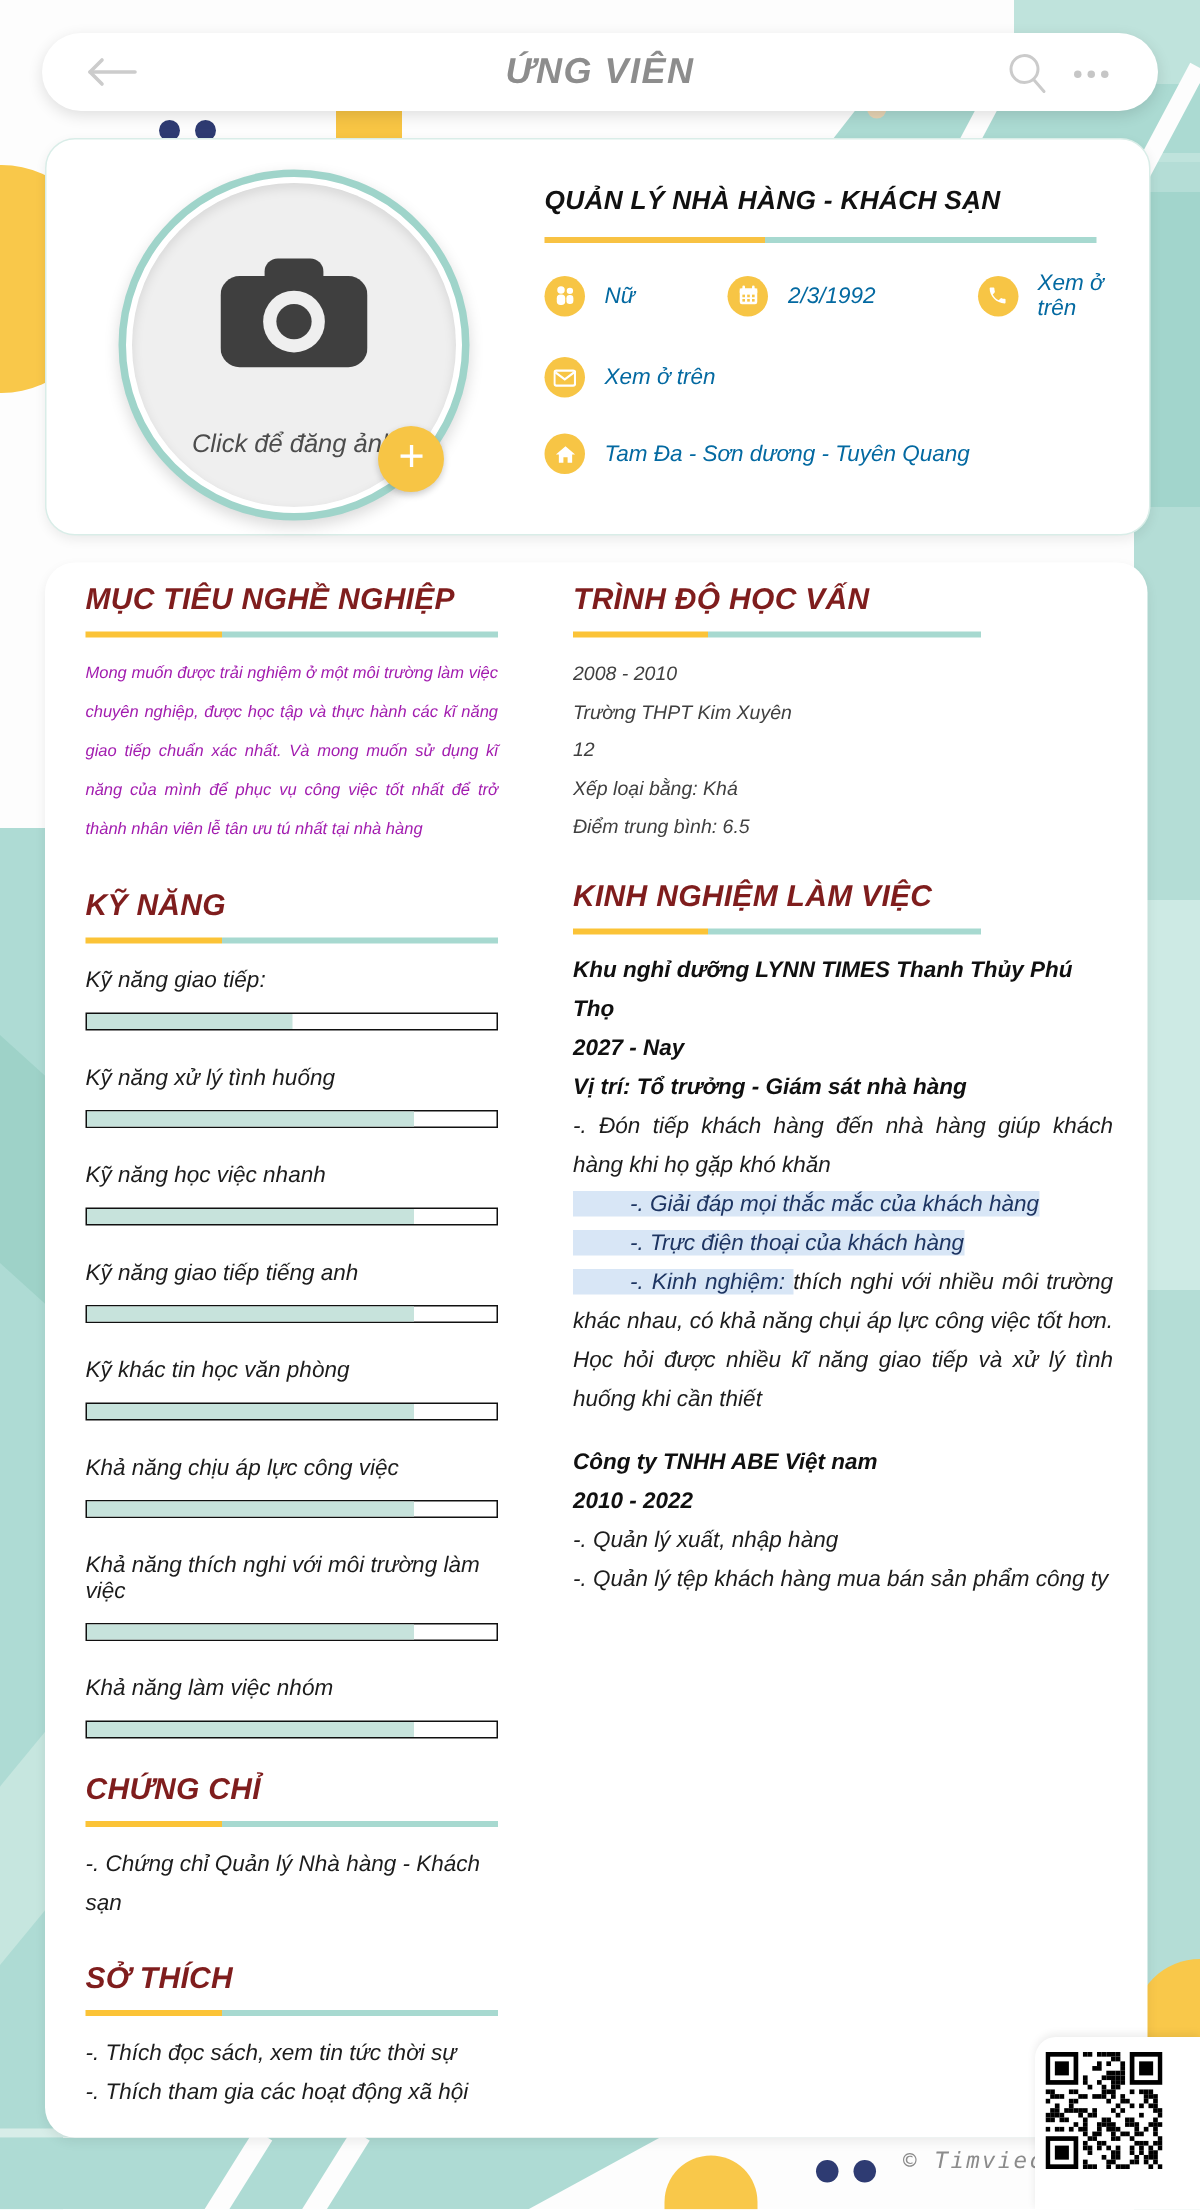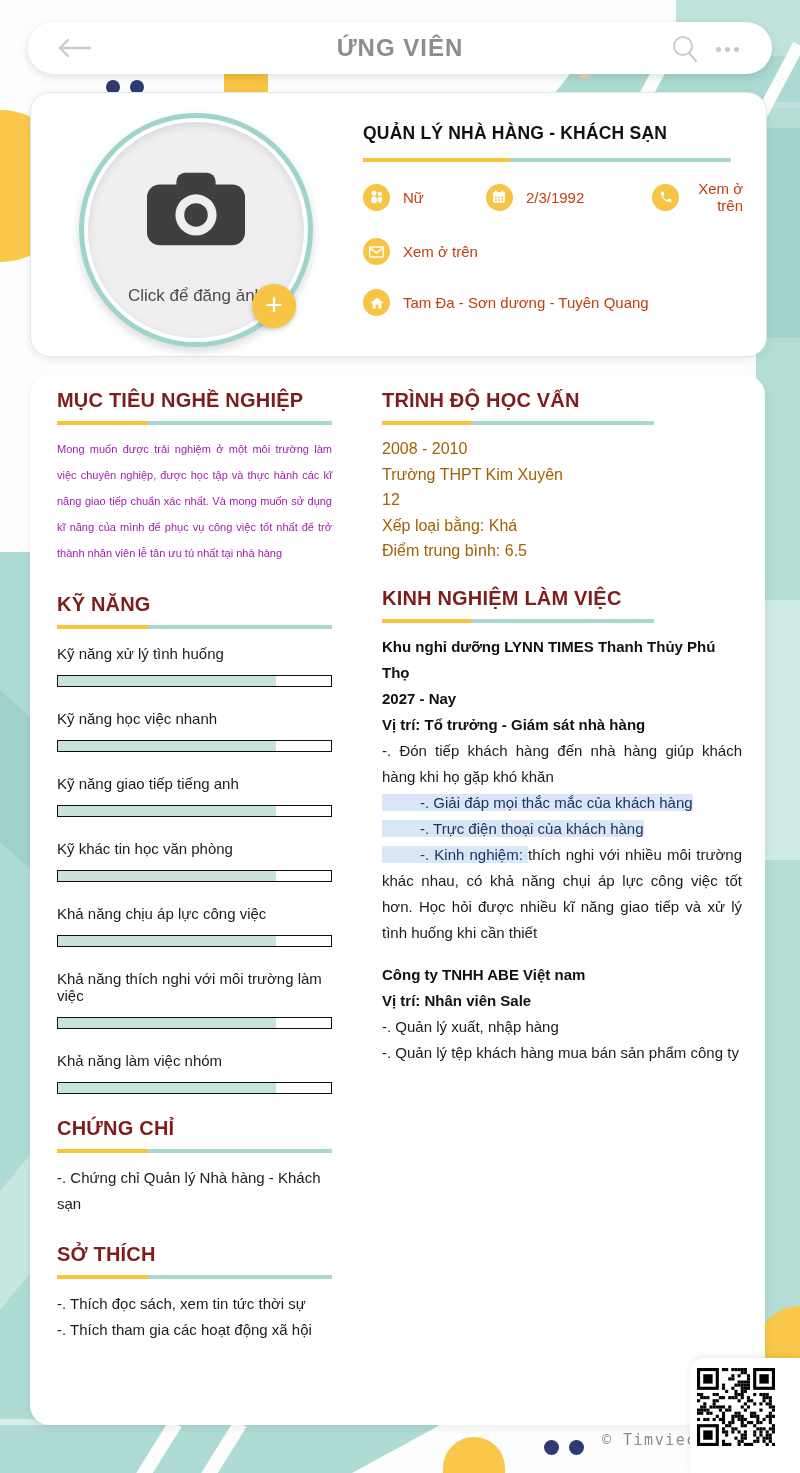--- a/index.html
+++ b/index.html
@@ -1,17 +1,17 @@
 <!DOCTYPE html>
 <html><head>
 <meta charset="utf-8">
 <style>
   html,body{margin:0;padding:0;}
   body{font-family:"Liberation Sans","DejaVu Sans",sans-serif;background:#fff;}
-  #page{position:relative;width:800px;height:1473px;overflow:hidden;background:#fdfdfd;}
+  #page{position:relative;width:800px;height:1473px;overflow:hidden;background:#fdfdfd;font-style:italic;}
 
   
   .deco{position:absolute;z-index:1;}
   .right-strip{right:0;top:0;width:44px;height:1473px;background:#b4ddd6;}
   .right-strip-dark{right:0;top:128px;width:44px;height:210px;background:#a2d5cc;}
   .right-strip-light{right:0;top:600px;width:44px;height:260px;background:#cdeae4;}
   .tr-corner{left:676px;top:0;width:124px;height:108px;background:#bfe3dc;}
   .tr-band{left:548px;top:56px;width:270px;height:46px;background:#abdad2;transform:skewX(-38deg);transform-origin:bottom left;}
   .tr-stripe{left:648px;top:46px;width:13px;height:66px;background:#fdfdfd;transform:rotate(28deg);}
   .tr-stripe2{right:14px;top:40px;width:12px;height:80px;background:#fdfdfd;transform:rotate(28deg);}
@@ -45,40 +45,40 @@
   .plus-btn{position:absolute;right:12px;bottom:14px;width:44px;height:44px;border-radius:50%;background:#f7c545;box-shadow:0 2px 5px rgba(0,0,0,.2);color:#fff;font-size:30px;line-height:42px;text-align:center;font-weight:400;cursor:pointer;}
   .profile-info{position:absolute;left:332px;top:30px;width:380px;}
   .job-title{font-size:17.5px;font-weight:700;color:#111;letter-spacing:.2px;}
   .title-rule{margin-top:14px;width:368px;height:4px;display:flex;}
   .rule-y{background:#f8c243;height:100%;}
   .rule-t{background:#a7d9d0;height:100%;flex:1;}
   .info-rows{margin-top:18px;}
   .info-row{display:flex;align-items:center;margin-bottom:24px;}
   .info-item{display:flex;align-items:center;margin-right:26px;}
   .icon-circle{width:27px;height:27px;border-radius:50%;background:#f7c545;display:flex;align-items:center;justify-content:center;flex:0 0 27px;}
-  .info-text{margin-left:13px;font-size:15px;color:#c2410c;text-align:right;}
+  .info-text{margin-left:13px;font-size:15px;color:#0369a1;}
 
   
   .main-card{position:absolute;z-index:2;left:30px;top:375px;width:735px;height:1050px;background:#fff;border-radius:20px;box-shadow:0 3px 8px rgba(0,0,0,.07);}
   .col-left{position:absolute;left:27px;top:14px;width:275px;}
   .col-right{position:absolute;left:352px;top:14px;width:360px;}
   h2.sec{margin:0;font-size:20px;font-weight:700;color:#7f1d1d;letter-spacing:.2px;}
   .sec-rule{margin-top:9px;height:4px;display:flex;width:100%;}
   .sec-rule .y{width:33%;background:#fbc337;}
   .sec-rule .t{flex:1;background:#a7d9d0;}
   .col-right .sec-rule{width:272px;}
   .objective-body{margin:11px 0 27px;font-size:11px;line-height:26px;color:#a21caf;text-align:justify;}
   .skill{margin-top:16px;margin-bottom:23px;}
   .skill-label{font-size:15px;color:#1c1c1c;margin-bottom:13px;}
   .skill-bar{height:10px;border:1.6px solid #101010;background:#fff;}
   .skill-fill{height:100%;background:#c7e3dc;}
   .plain-list{margin:12px 0 26px;}
   .plain-list p{margin:0;font-size:15px;line-height:26px;color:#1c1c1c;}
   .edu-list{margin:11px 0 23px;}
-  .edu-list p{margin:0;font-size:16px;line-height:25.5px;color:#a16207;}
+  .edu-list p{margin:0;font-size:13px;line-height:25.5px;color:#404040;}
   .jobs{margin-top:11px;}
   .job{margin-bottom:16px;}
   .job p{margin:0;font-size:15px;line-height:26px;color:#1c1c1c;}
   .job p.bold{font-weight:700;color:#101010;}
   .job p.just{text-align:justify;}
   .hl{background:#d8e6f6;color:#1d3461;padding-left:38px;}
 
   
   .footer-copy{position:absolute;z-index:2;left:602px;top:1431px;font-family:"DejaVu Sans Mono","Liberation Mono",monospace;font-size:15px;color:#8b8b8b;letter-spacing:1.5px;}
   .qr-card{position:absolute;z-index:3;left:690px;top:1358px;width:110px;height:115px;background:#fff;border-radius:14px 0 0 0;box-shadow:0 -2px 6px rgba(0,0,0,.08);}
@@ -231,20 +231,26 @@
         </div>
       <p class="objective-body">Mong muốn được trải nghiệm ở một môi trường làm việc chuyên nghiệp, được học tập và thực hành các kĩ năng giao tiếp chuẩn xác nhất. Và mong muốn sử dụng kĩ năng của mình để phục vụ công việc tốt nhất để trở thành nhân viên lễ tân ưu tú nhất tại nhà hàng</p>
 
       <h2 class="sec">KỸ NĂNG</h2>
       <div class="sec-rule">
           <div class="y"></div>
           <div class="t"></div>
         </div>
       <div>
           <div class="skill">
+            <div class="skill-label">Kỹ năng giao tiếp:</div>
+            <div class="skill-bar">
+              <div class="skill-fill" style="width: 50%;"></div>
+            </div>
+          </div>
+          <div class="skill">
             <div class="skill-label">Kỹ năng xử lý tình huống</div>
             <div class="skill-bar">
               <div class="skill-fill" style="width: 80%;"></div>
             </div>
           </div>
           <div class="skill">
             <div class="skill-label">Kỹ năng học việc nhanh</div>
             <div class="skill-bar">
               <div class="skill-fill" style="width: 80%;"></div>
             </div>
@@ -325,21 +331,21 @@
             <p class="bold "><span>Khu nghỉ dưỡng LYNN TIMES Thanh Thủy Phú Thọ</span></p>
             <p class="bold "><span>2027 - Nay</span></p>
             <p class="bold "><span>Vị trí: Tổ trưởng - Giám sát nhà hàng</span></p>
             <p class="just"><span>-. Đón tiếp khách hàng đến nhà hàng giúp khách hàng khi họ gặp khó khăn</span></p>
             <p class=""><span class="hl">-. Giải đáp mọi thắc mắc của khách hàng</span></p>
             <p class=""><span class="hl">-. Trực điện thoại của khách hàng</span></p>
             <p class="just"><span class="hl">-. Kinh nghiệm: </span><span>thích nghi với nhiều môi trường khác nhau, có khả năng chụi áp lực công việc tốt hơn. Học hỏi được nhiều kĩ năng giao tiếp và xử lý tình huống khi cần thiết</span></p>
           </div>
           <div class="job">
             <p class="bold "><span>Công ty TNHH ABE Việt nam</span></p>
-            <p class="bold "><span>Vị trí: Nhân viên Sale</span></p>
+            <p class="bold "><span>2010 - 2022</span></p>
             <p class=""><span>-. Quản lý xuất, nhập hàng</span></p>
             <p class=""><span>-. Quản lý tệp khách hàng mua bán sản phẩm công ty</span></p>
           </div>
         </div>
     </div>
   </div>
 
   <div class="footer-copy">© Timviec</div>
   <div class="qr-card">
     <svg class="qr-box" id="qr-svg" viewBox="0 0 25 25">

